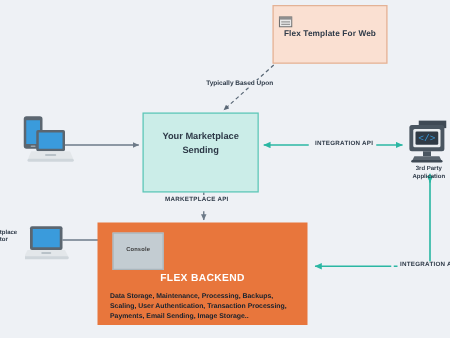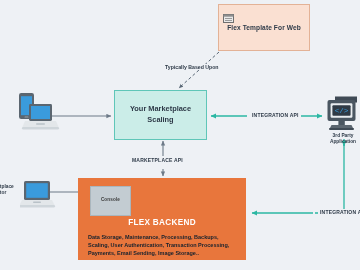--- a/index.html
+++ b/index.html
@@ -19,21 +19,21 @@
     left:218px;top:4px;width:92px;height:47px;
     background:#fae0d2;border:1px solid #e3b296;
   }
   .tpl-label{
     position:absolute;left:0;right:0;top:19px;text-align:center;
     font-size:6.6px;font-weight:bold;color:#2e3a48;letter-spacing:.1px;
   }
   .tpl-icon{position:absolute;left:4px;top:4px;width:11px;height:9px;}
 
   .front-box{
-    left:114px;top:90px;width:93px;height:50px;
+    left:114px;top:90px;width:93px;height:64px;
     background:#cbede8;border:1px solid #5fc6b8;
   }
   .front-label{
     position:absolute;left:0;right:0;top:12px;text-align:center;
     font-size:7.4px;font-weight:bold;color:#2e3a48;line-height:11px;
   }
 
   .back-box{
     left:78px;top:178px;width:168px;height:82px;
     background:#e8763c;
@@ -135,21 +135,21 @@
         <rect x="2" y="4" width="7" height="1" fill="#9a9a9a"></rect>
         <rect x="2" y="6" width="7" height="1" fill="#9a9a9a"></rect>
       </svg>
     </span>
     <div class="tpl-label">Flex Template For Web</div>
   </div>
 
   <div class="box front-box">
     <div class="front-label">
       <div>Your Marketplace</div>
-      <div>Scaling</div>
+      <div>Sending</div>
     </div>
   </div>
 
   <div class="box back-box">
     <div class="console-box">
       <div class="console-label">Console</div>
     </div>
     <div class="back-title">FLEX BACKEND</div>
     <div class="back-body">Data Storage, Maintenance, Processing, Backups, Scaling, User Authentication, Transaction Processing, Payments, Email Sending, Image Storage..</div>
   </div>

